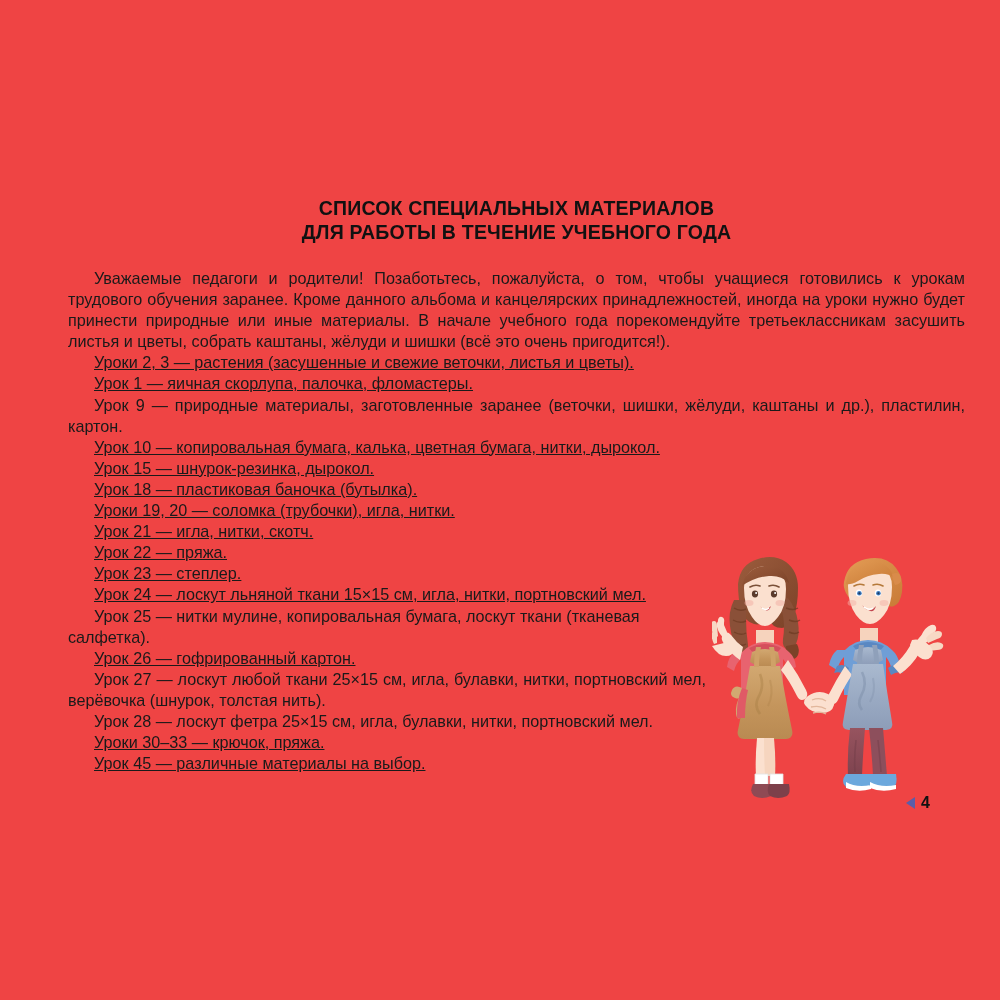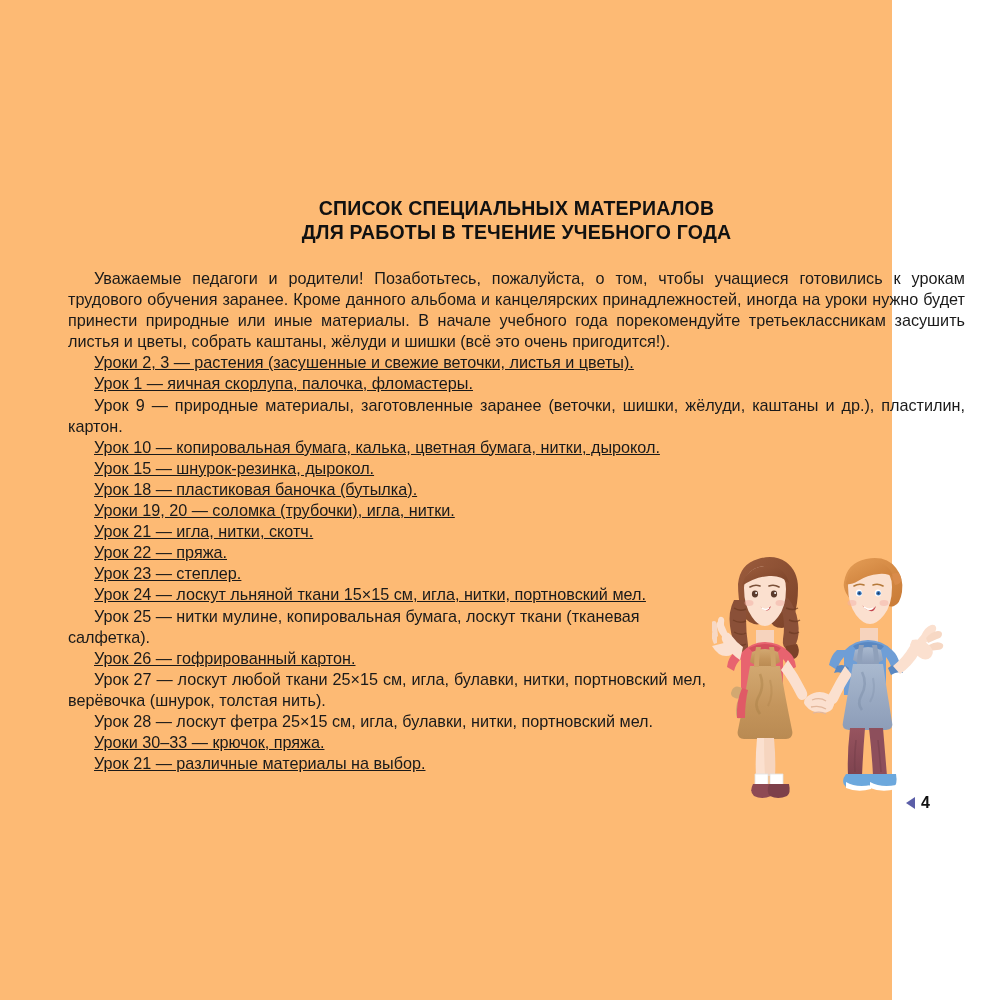--- a/index.html
+++ b/index.html
@@ -15,23 +15,23 @@
     overflow: hidden;
     font-family: "Liberation Sans", sans-serif;
     color: #1a1a1a;
     -webkit-font-smoothing: antialiased;
   }
 
   .page {
     position: absolute;
     left: 0;
     top: 0;
-    width: 892px;
+    width: 1000px;
     height: 1000px;
-    background: #fdba74;
+    background: #ef4444;
   }
 
   
   .title-block {
     position: absolute;
     left: 68px;
     top: 196px;
     width: 897px;
     text-align: center;
   }
@@ -145,21 +145,21 @@
     <p class="entry">Уроки 19, 20 — соломка (трубочки), игла, нитки.</p>
     <p class="entry">Урок 21 — игла, нитки, скотч.</p>
     <p class="entry">Урок 22 — пряжа.</p>
     <p class="entry">Урок 23 — степлер.</p>
     <p class="entry">Урок 24 — лоскут льняной ткани 15×15 см, игла, нитки, портновский мел.</p>
     <p class="entry-narrow-loose">Урок 25 — нитки мулине, копировальная бумага, лоскут ткани (тканевая салфетка).</p>
     <p class="entry">Урок 26 — гофрированный картон.</p>
     <p class="entry-narrow">Урок 27 — лоскут любой ткани 25×15 см, игла, булавки, нитки, портновский мел, верёвочка (шнурок, толстая нить).</p>
     <p class="entry-narrow">Урок 28 — лоскут фетра 25×15 см, игла, булавки, нитки, портновский мел.</p>
     <p class="entry">Уроки 30–33 — крючок, пряжа.</p>
-    <p class="entry">Урок 21 — различные материалы на выбор.</p>
+    <p class="entry">Урок 45 — различные материалы на выбор.</p>
 
   </div>
 
   <div class="illustration">
     <svg viewBox="0 0 250 262" xmlns="http://www.w3.org/2000/svg" aria-hidden="true">
       <defs>
         <linearGradient id="apronG" x1="0" y1="0" x2="0" y2="1">
           <stop offset="0%" stop-color="#d2a871"></stop>
           <stop offset="55%" stop-color="#c4955c"></stop>
           <stop offset="100%" stop-color="#b98a52"></stop>

